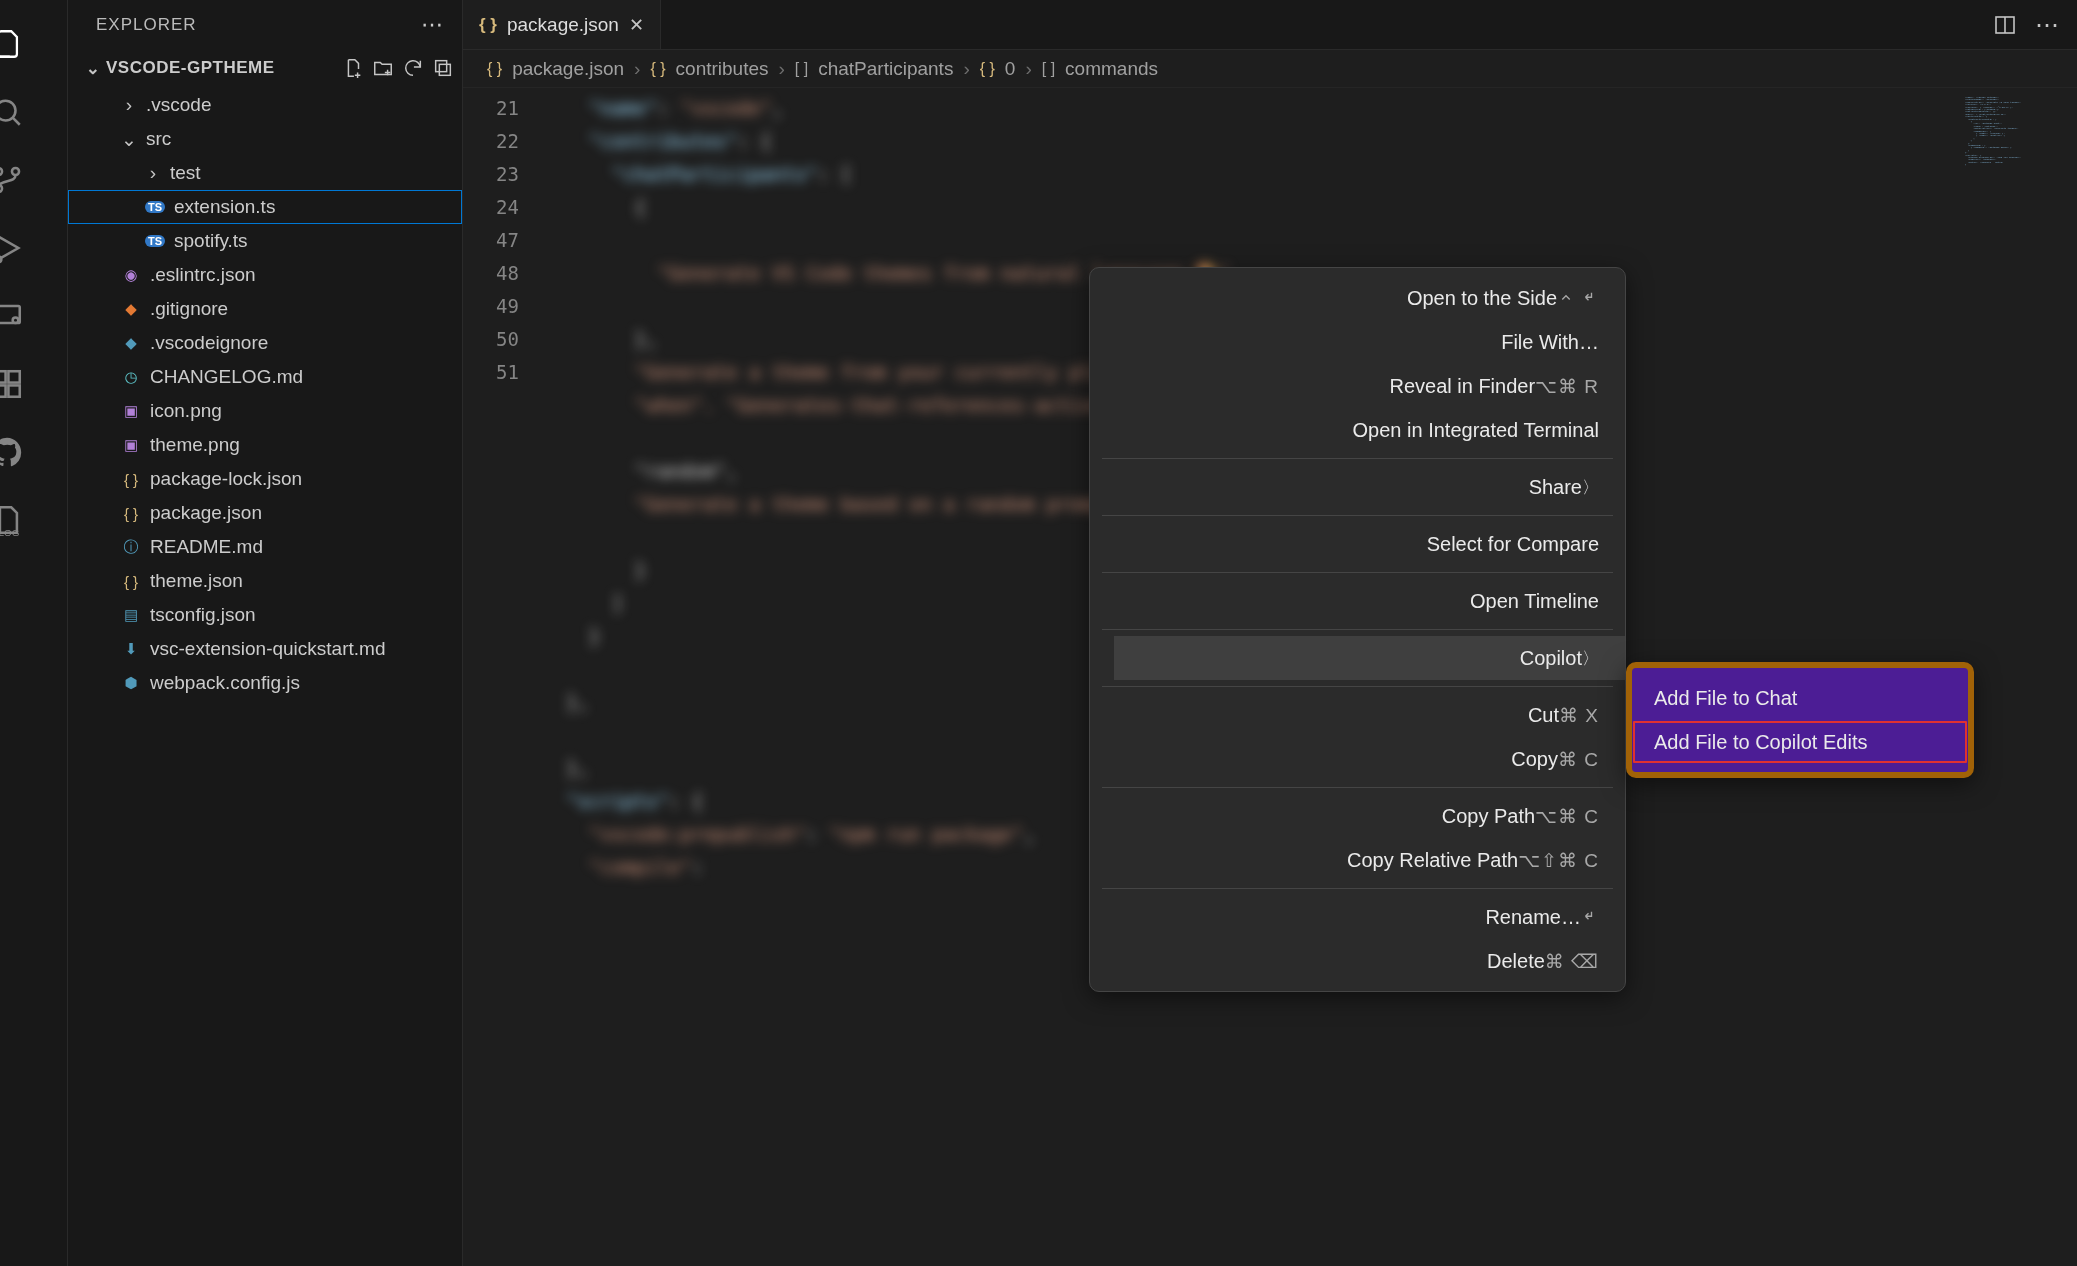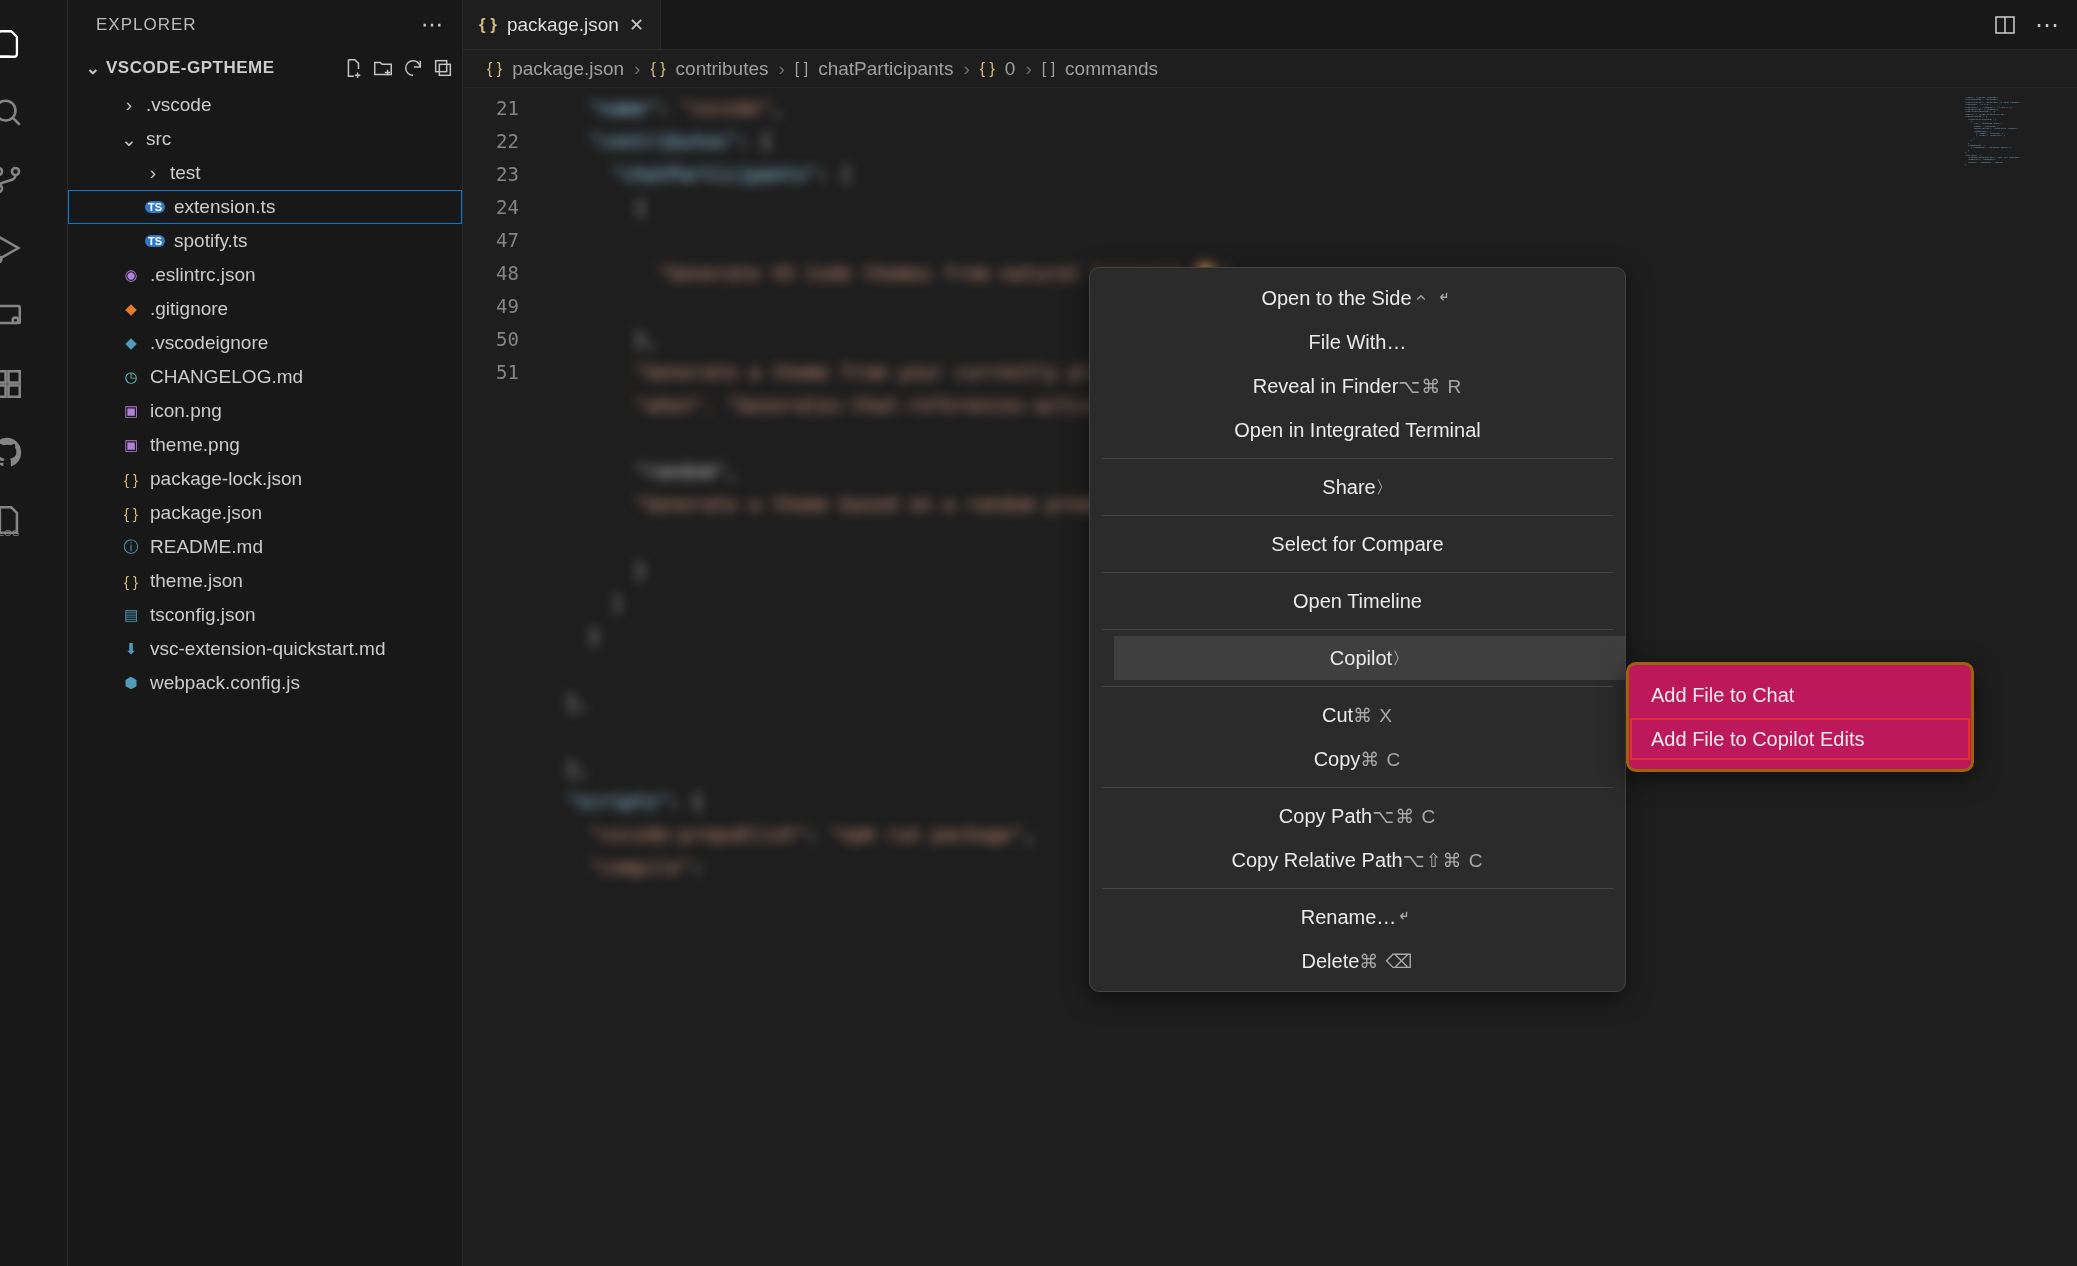--- a/index.html
+++ b/index.html
@@ -215,21 +215,21 @@
     background: #2b2b2b;
     border: 1px solid #454545;
     border-radius: 10px;
     box-shadow: 0 6px 24px rgba(0,0,0,0.5);
     padding: 8px 0;
     z-index: 50;
   }
   .ctx-item {
     display:flex;
     align-items:center;
-    justify-content:center;
+    justify-content:flex-end;
     height: 44px;
     padding: 0 26px;
     font-size: 20px;
     color: #eaeaea;
     cursor:pointer;
   }
   .ctx-item:hover, .ctx-item.hovered {
     background: #3f3f3f;
     margin-left: 24px;
   }
@@ -241,22 +241,22 @@
   .ctx-shortcut { color: #a8a8a8; font-size: 19px; letter-spacing: 1px; }
   .ctx-arrow { color:#cfcfcf; font-size: 17px; }
   .ctx-icons-right { display:flex; gap:6px; color:#a8a8a8; }
   .ctx-icons-right svg { width:18px;height:18px; }
   
   .sub-menu {
     position:absolute;
     top: 662px;
     left: 1163px;
     width: 348px;
-    background: #be185d;
-    border: 3px solid #a16207;
+    background: #4c1d95;
+    border: 6px solid #a16207;
     border-radius: 10px;
     box-shadow: 0 6px 24px rgba(0,0,0,0.5);
     padding: 8px 0;
     z-index: 60;
   }
   .sub-item {
     display:flex;
     align-items:center;
     height: 44px;
     padding: 0 22px;

